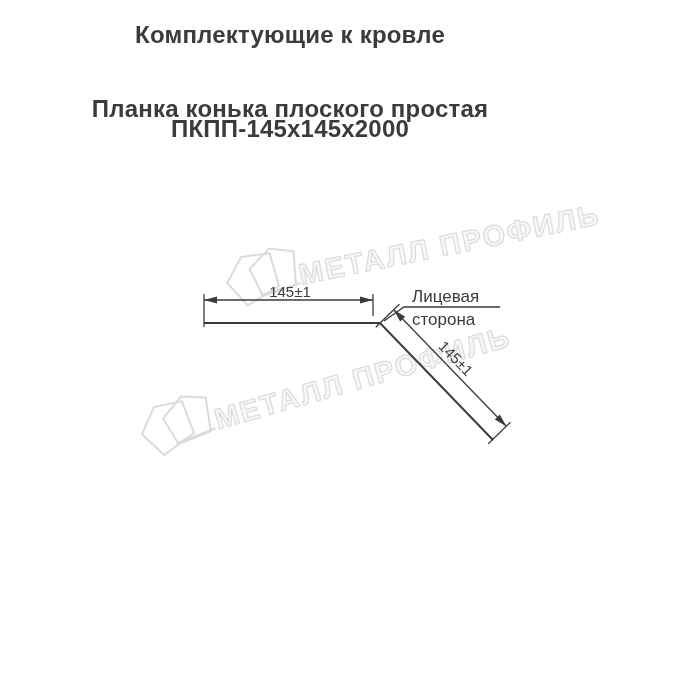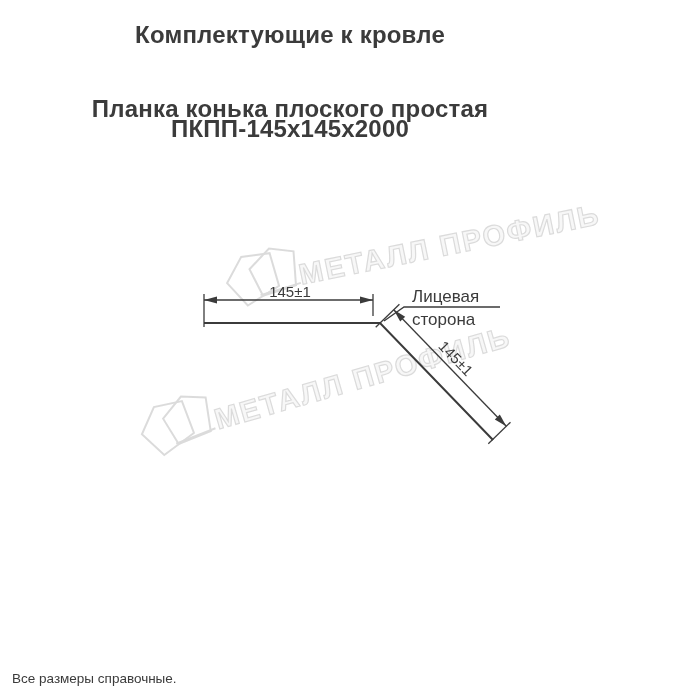--- a/index.html
+++ b/index.html
@@ -70,14 +70,13 @@
   <text x="452" y="362" font-size="15" fill="#3b3b3b" text-anchor="middle" transform="rotate(46 452 362)">145±1</text>
 
   <polyline points="384,321 404,307 500,307" fill="none" stroke="#3b3b3b" stroke-width="1.3"></polyline>
   <g fill="#3b3b3b" font-size="17">
     <text x="412" y="302">Лицевая</text>
     <text x="412" y="325">сторона</text>
   </g>
 </svg>
 
 <div class="footnotes">
-  <div>Все размеры справочные.</div>
 </div>
 
 </body></html>

